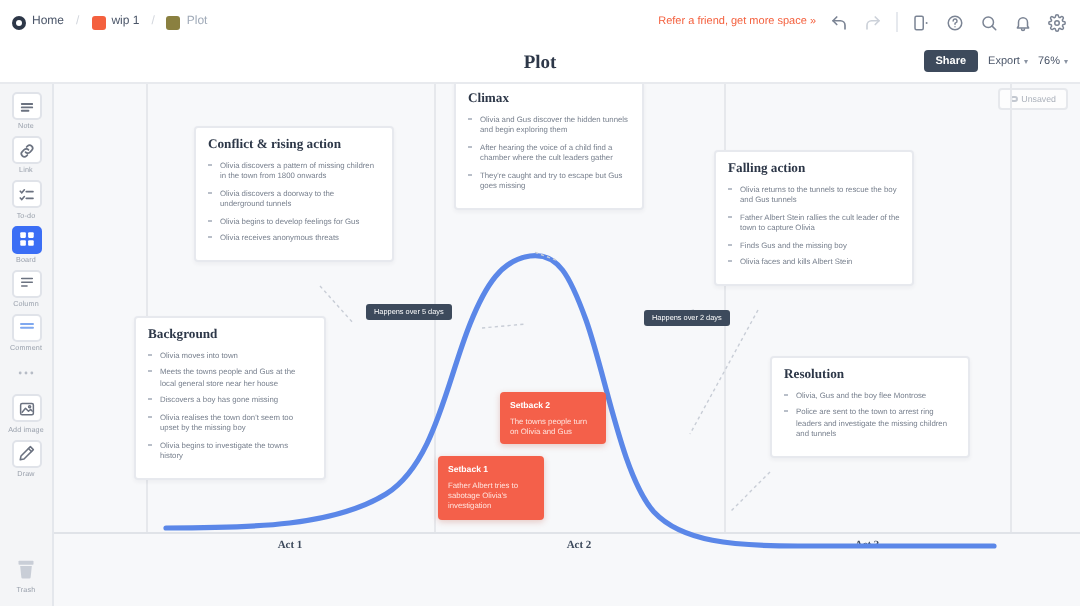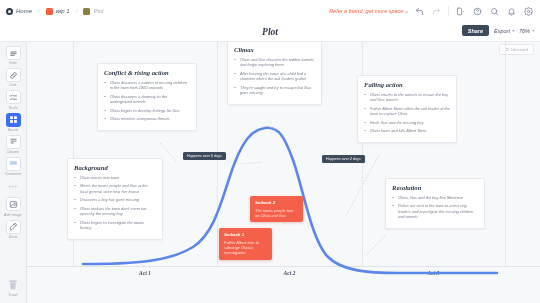--- a/index.html
+++ b/index.html
@@ -2,21 +2,21 @@
 <html><head>
 <meta charset="utf-8">
 <style>
   * { box-sizing: border-box; margin: 0; padding: 0; }
   html, body {
     width: 540px; height: 303px;
     font-family: "Liberation Sans", sans-serif;
     background: #ffffff;
     overflow: hidden;
   }
-  .app { position: relative; width: 540px; height: 225px; font-style: italic; }
+  .app { position: relative; width: 540px; height: 225px; }
 
   
   .topbar {
     position: absolute; top: 0; left: 0; width: 540px; height: 22px;
     background: #fff; display: flex; align-items: center; padding: 0 6px;
   }
   .crumb { display: flex; align-items: center; gap: 3px; }
   .crumb-sep { color: #d2d6dd; font-size: 6px; margin: 0 3px; }
   .crumb-label { font-size: 6px; color: #4a5568; }
   .crumb-label.muted { color: #a0aab8; }

